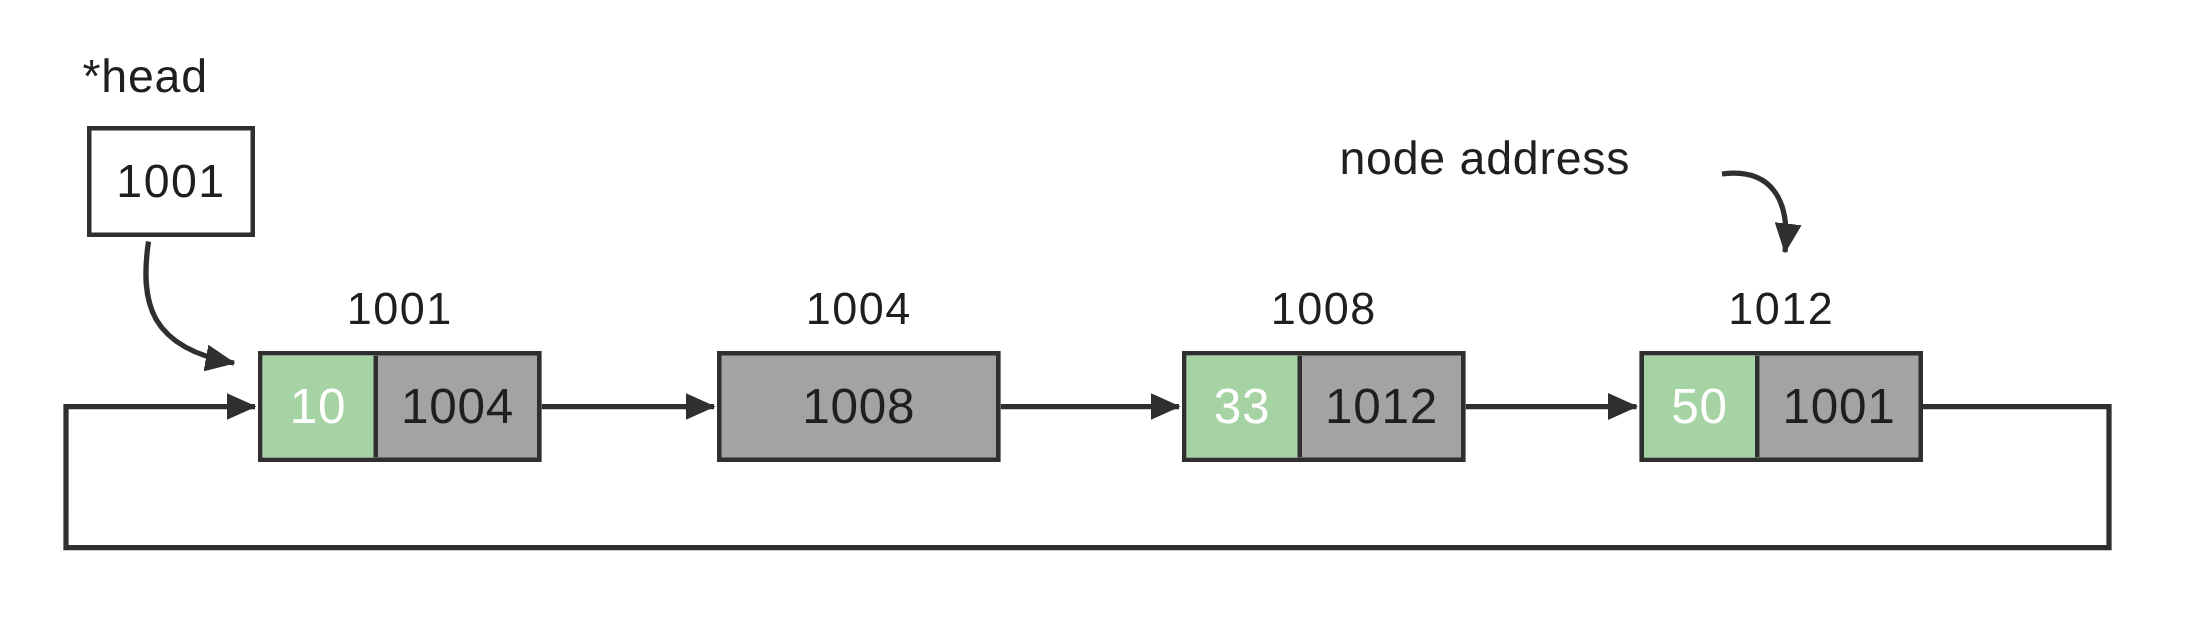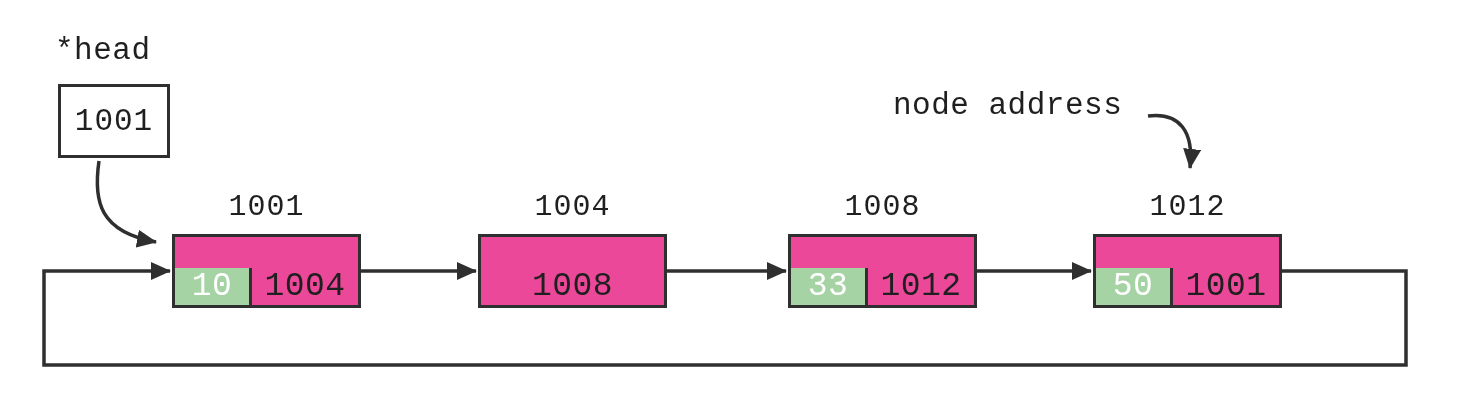--- a/index.html
+++ b/index.html
@@ -7,21 +7,20 @@
   body {
     font-family: "Liberation Sans", "DejaVu Sans", sans-serif;
     color: #1f1f1f;
   }
   .canvas {
     position: relative;
     width: 1465px;
     height: 411px;
     background: #ffffff;
     overflow: hidden;
-    font-family: Liberation Mono, monospace;
   }
   .wires {
     position: absolute;
     left: 0; top: 0;
     width: 1465px; height: 411px;
   }
   .free-label {
     position: absolute;
     font-size: 31px;
     font-weight: 500;
@@ -52,22 +51,21 @@
     text-align: center;
     font-size: 30px;
     letter-spacing: 1px;
     color: #1f1f1f;
   }
   .node-box {
     margin-top: 4px;
     height: 74px;
     display: flex;
     border: 3px solid #2f2f2f;
-    background: #ec4899;
-    align-items: flex-end;
+    background: #a3a3a3;
   }
   .cell {
     display: flex;
     align-items: center;
     justify-content: center;
     font-size: 33px;
     letter-spacing: 0.5px;
   }
   .cell.value {
     width: 77px;

